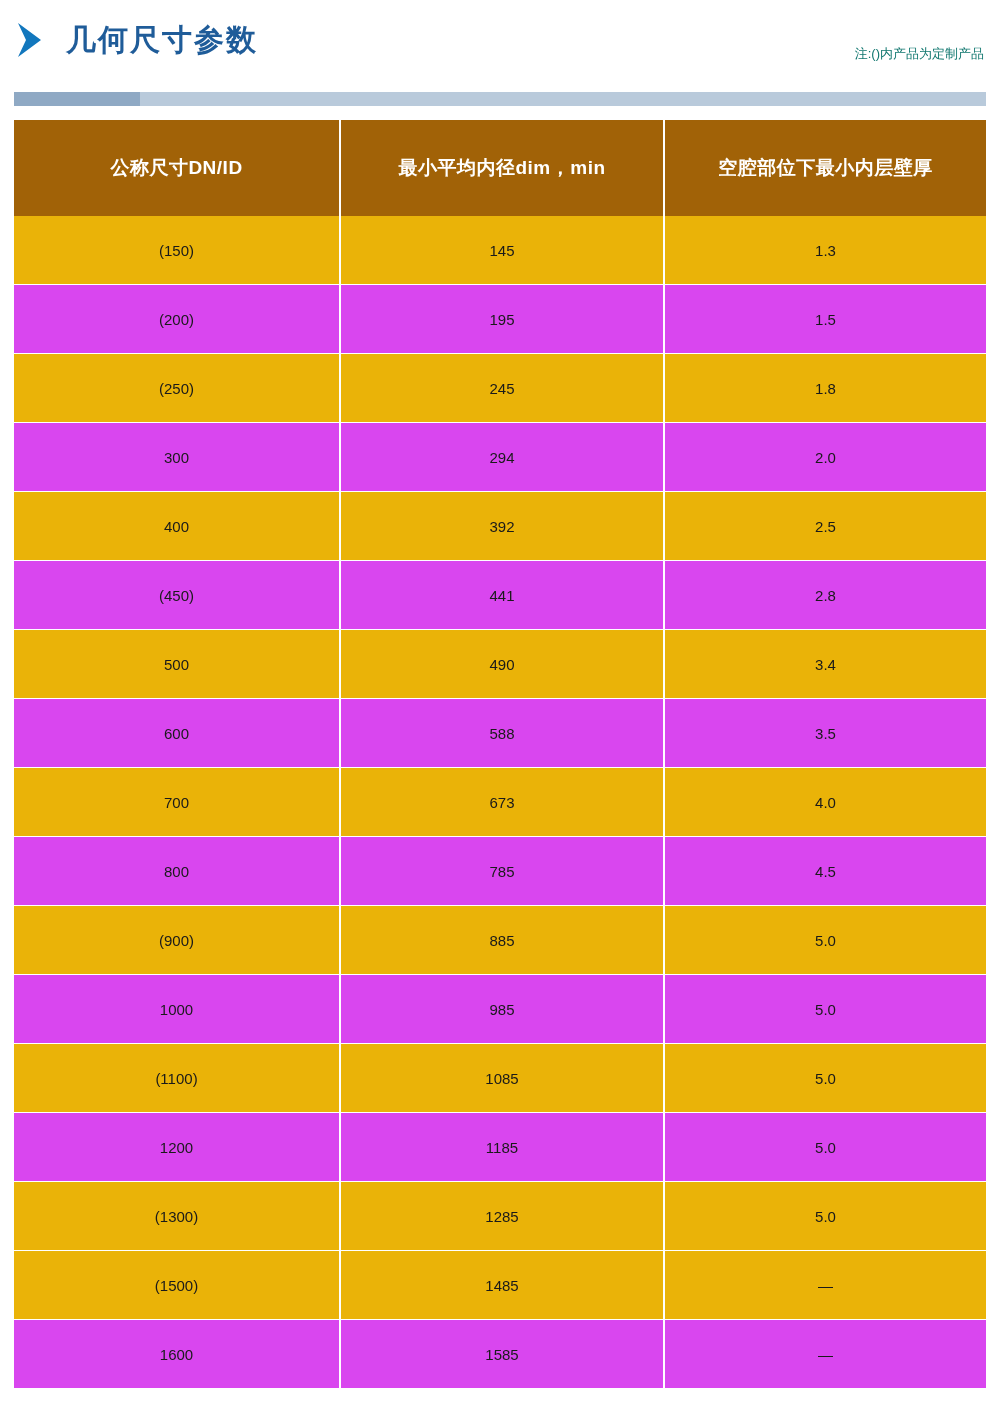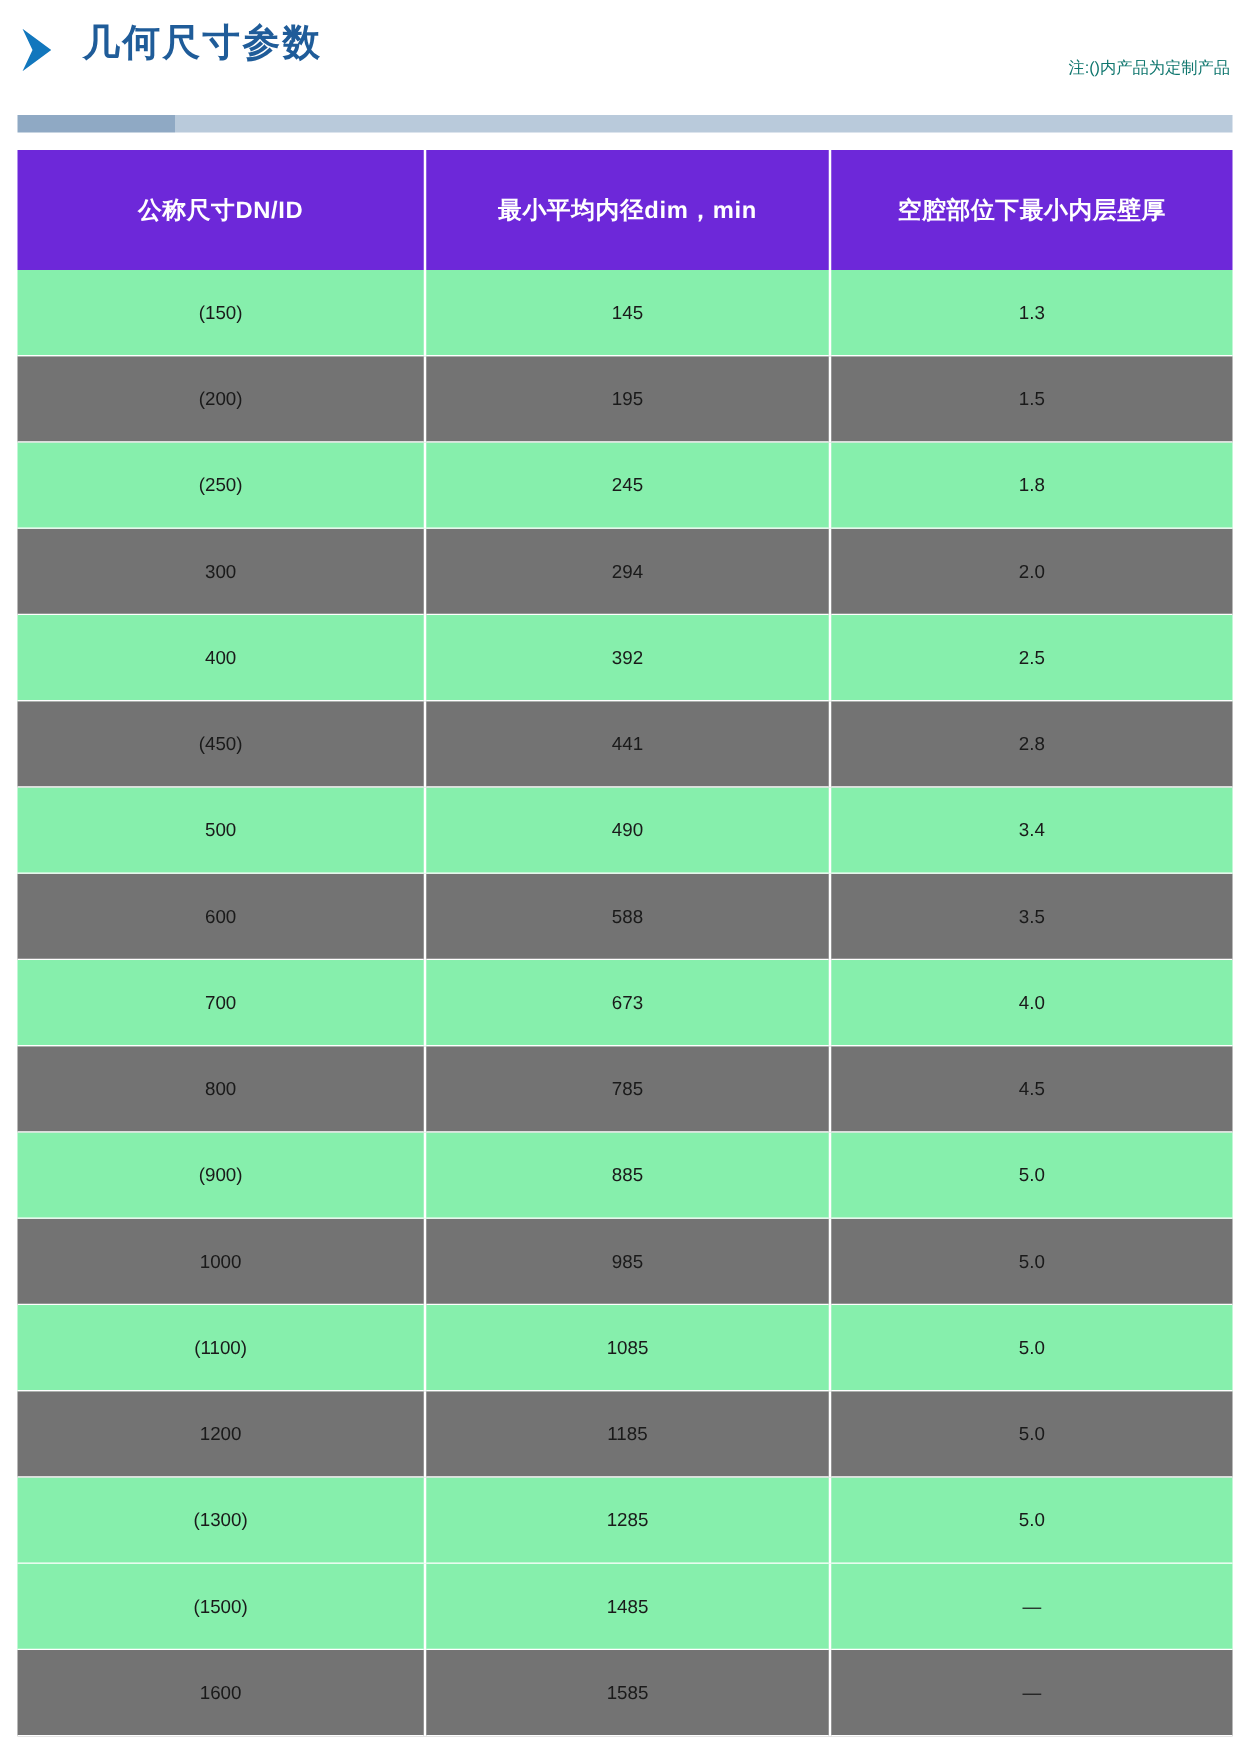--- a/index.html
+++ b/index.html
@@ -25,21 +25,21 @@
   .header {
     position: relative;
     height: 96px;
     display: flex;
     align-items: flex-start;
     padding: 20px 14px 0 14px;
     box-sizing: border-box;
   }
   .title-wrap {
     display: flex;
-    align-items: flex-start;
+    align-items: center;
     gap: 18px;
   }
   .chevron-icon {
     display: block;
     width: 34px;
     height: 40px;
     flex: 0 0 auto;
   }
   .page-title {
     font-size: 30px;
@@ -88,21 +88,21 @@
   table.spec-table {
     width: 972px;
     border-collapse: collapse;
     table-layout: fixed;
   }
   table.spec-table col.c1 { width: 326px; }
   table.spec-table col.c2 { width: 324px; }
   table.spec-table col.c3 { width: 322px; }
 
   table.spec-table thead th {
-    background: #6d28d9;
+    background: #a16207;
     color: #ffffff;
     font-size: 19px;
     font-weight: bold;
     height: 94px;
     vertical-align: middle;
     border-right: 2px solid #ffffff;
     letter-spacing: 0.5px;
   }
   table.spec-table thead th:last-child { border-right: none; margin-left: 28px; }
 
@@ -110,22 +110,22 @@
     height: 66px;
     text-align: center;
     vertical-align: middle;
     font-size: 15px;
     color: #1a1a1a;
     border-right: 2px solid #ffffff;
     border-bottom: 1px solid #ffffff;
   }
   table.spec-table tbody td:last-child { border-right: none; }
 
-  tbody tr.odd td  { background: #86efac; }
-  tbody tr.even td { background: #737373; }
+  tbody tr.odd td  { background: #eab308; }
+  tbody tr.even td { background: #d946ef; }
 </style>
 </head>
 <body>
 
 <div class="page">
 
   <div class="header">
     <div class="title-wrap">
       <span class="chevron-icon">
         <svg width="34" height="40" viewBox="0 0 34 40" xmlns="http://www.w3.org/2000/svg">

